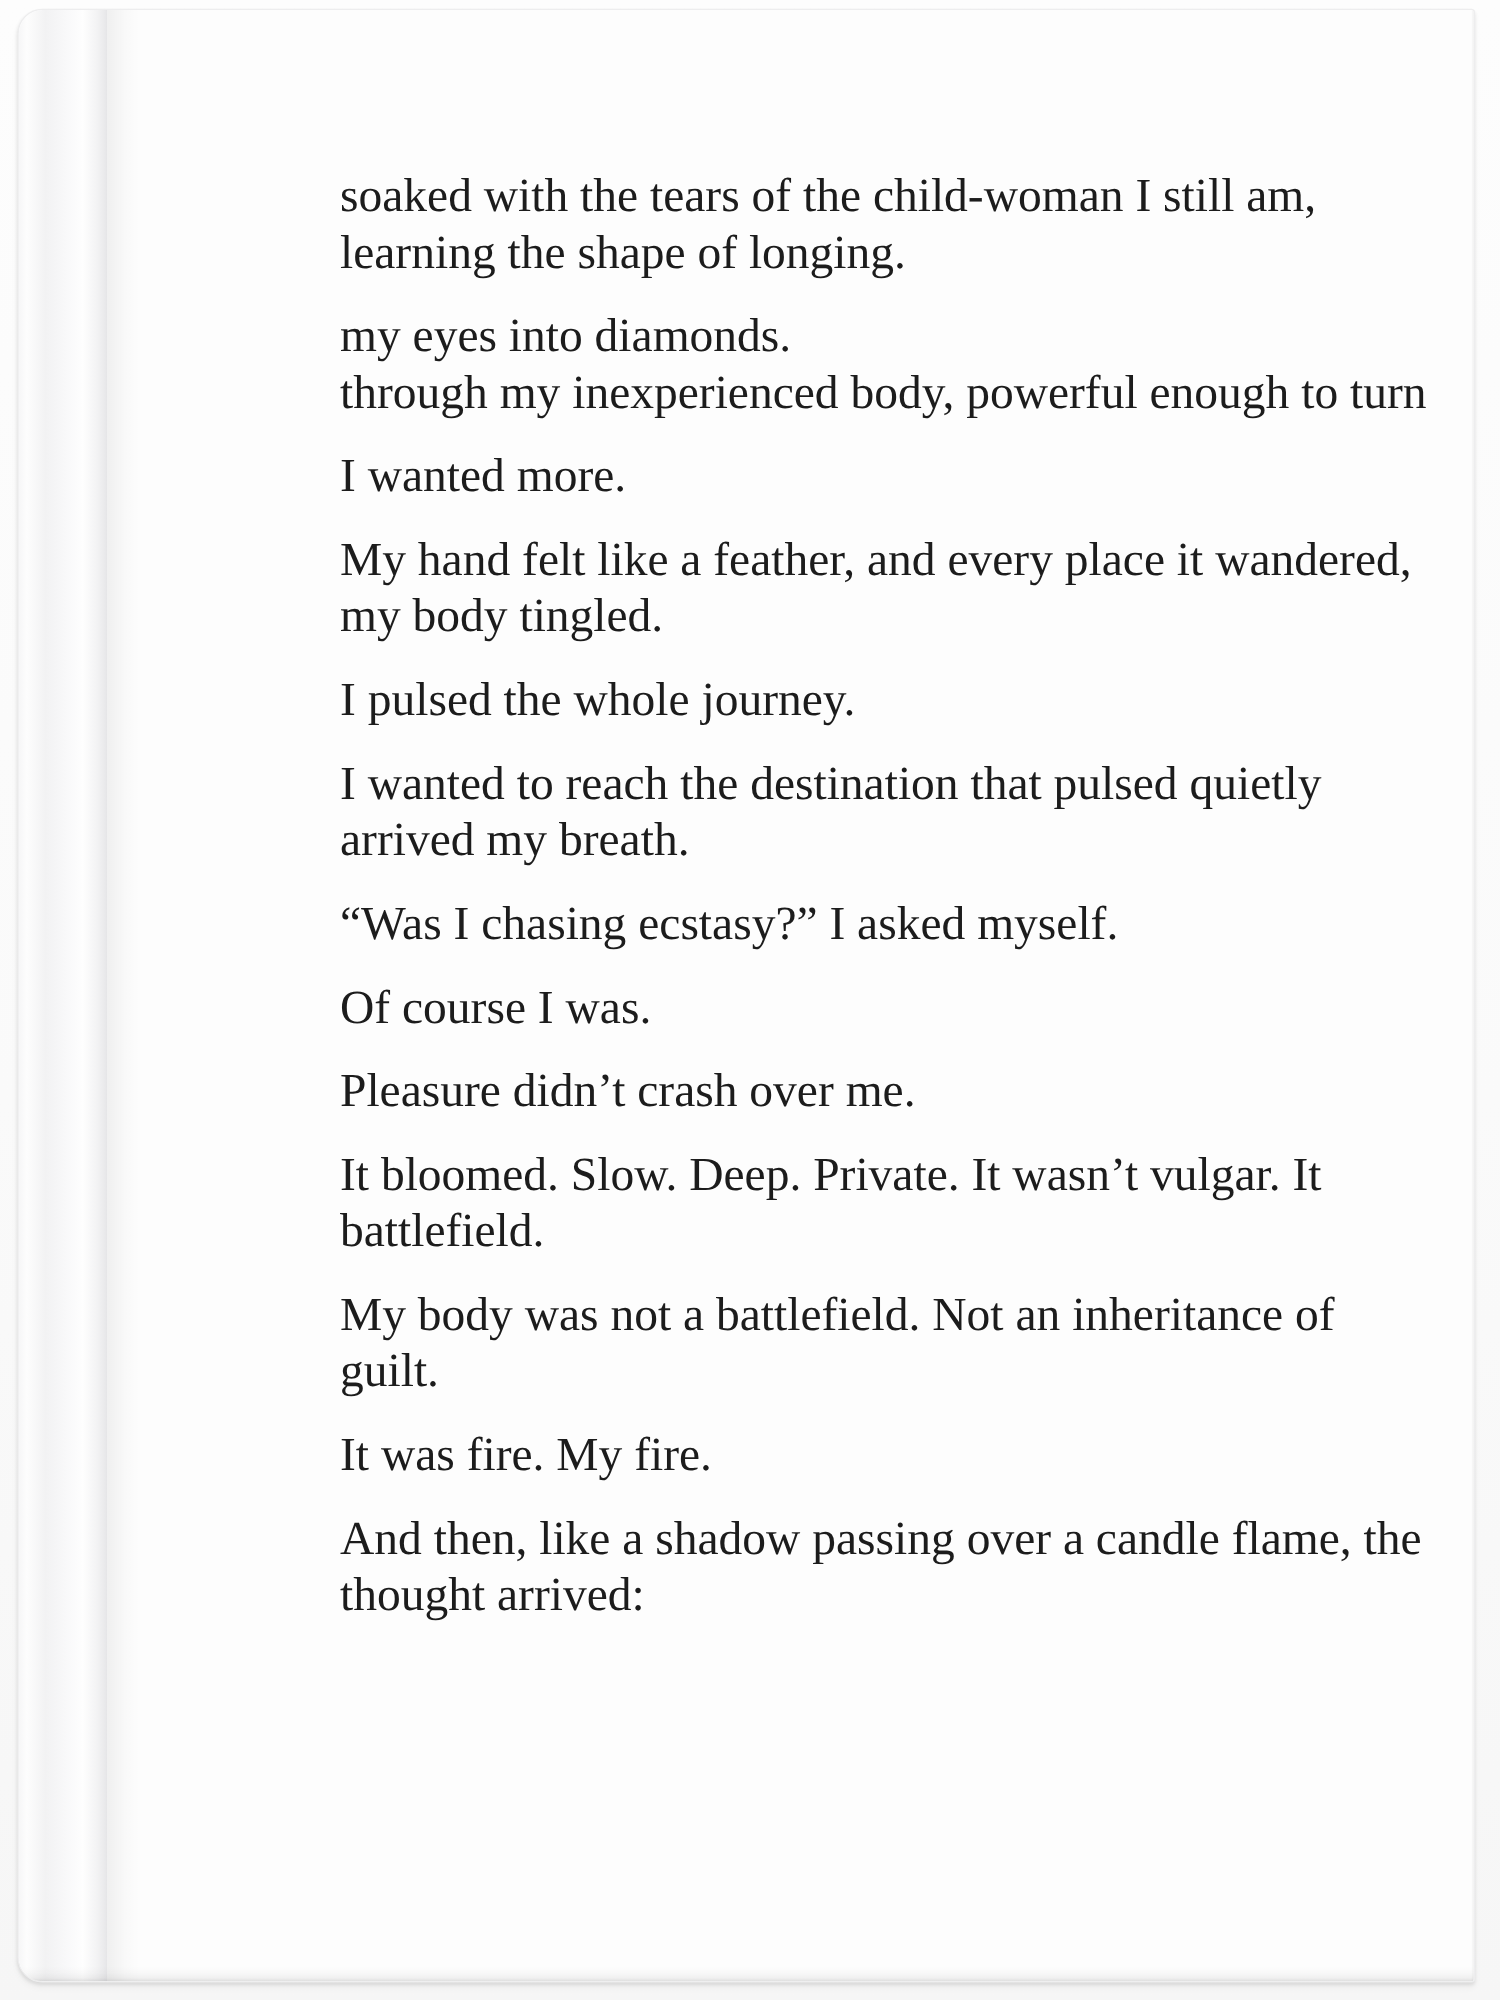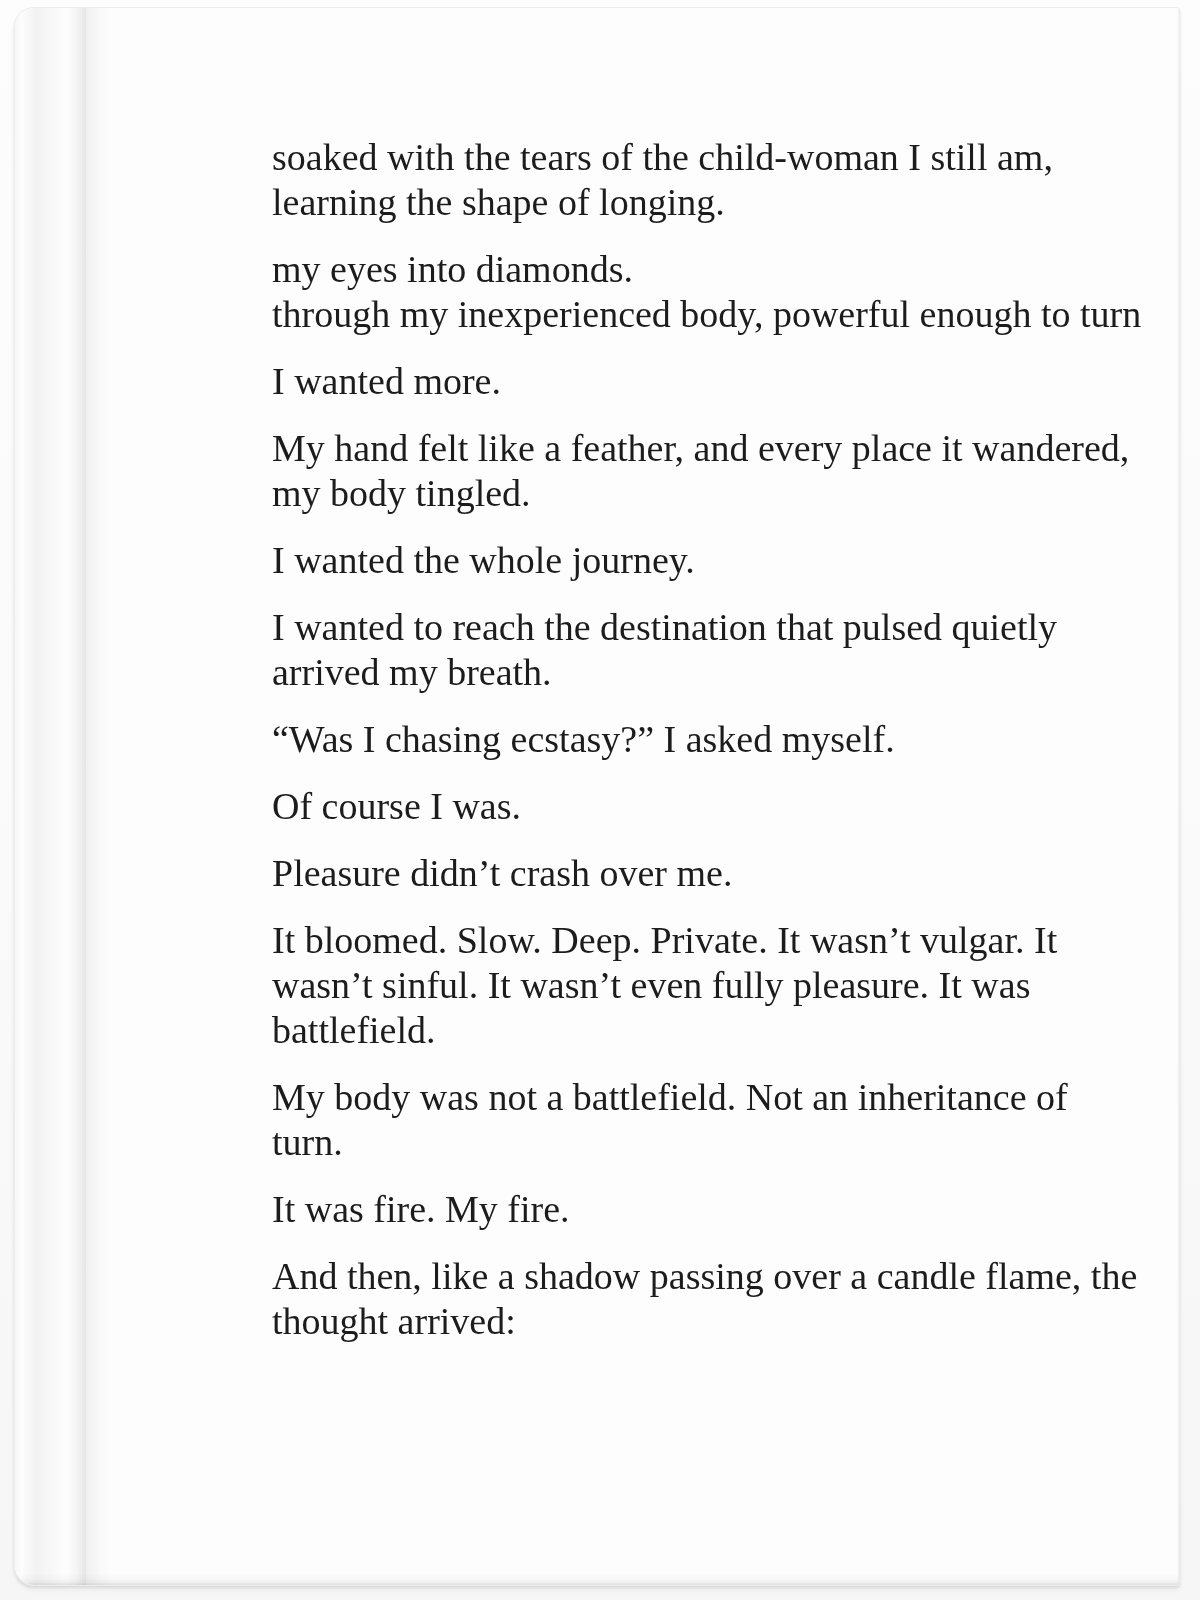--- a/index.html
+++ b/index.html
@@ -137,43 +137,42 @@
             <span class="line">through my inexperienced body, powerful enough to turn</span>
           </p>
           <p>
             <span class="line">I wanted more.</span>
           </p>
           <p>
             <span class="line">My hand felt like a feather, and every place it wandered,</span>
             <span class="line">my body tingled.</span>
           </p>
           <p>
-            <span class="line">I wanted the whole journey.</span>
+            <span class="line">I pulsed the whole journey.</span>
           </p>
           <p>
             <span class="line">I wanted to reach the destination that pulsed quietly</span>
             <span class="line">arrived my breath.</span>
           </p>
           <p>
             <span class="line">“Was I chasing ecstasy?” I asked myself.</span>
           </p>
           <p>
             <span class="line">Of course I was.</span>
           </p>
           <p>
             <span class="line">Pleasure didn’t crash over me.</span>
           </p>
           <p>
             <span class="line">It bloomed. Slow. Deep. Private. It wasn’t vulgar. It</span>
-            <span class="line">wasn’t sinful. It wasn’t even fully pleasure. It was</span>
             <span class="line">battlefield.</span>
           </p>
           <p>
             <span class="line">My body was not a battlefield. Not an inheritance of</span>
-            <span class="line">turn.</span>
+            <span class="line">guilt.</span>
           </p>
           <p>
             <span class="line">It was fire. My fire.</span>
           </p>
           <p>
             <span class="line">And then, like a shadow passing over a candle flame, the</span>
             <span class="line">thought arrived:</span>
           </p>
         </div>
     </div>

